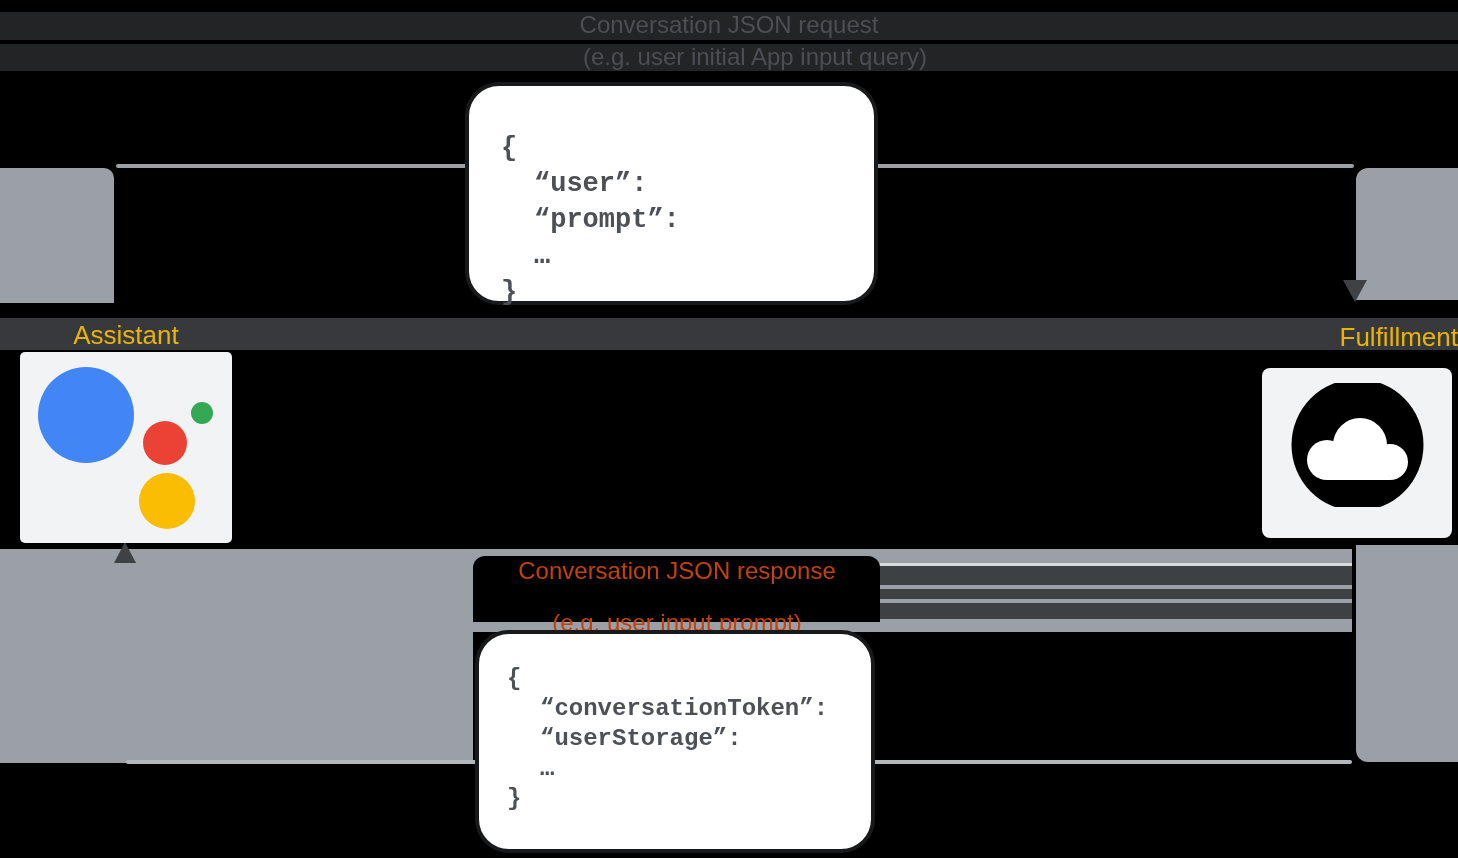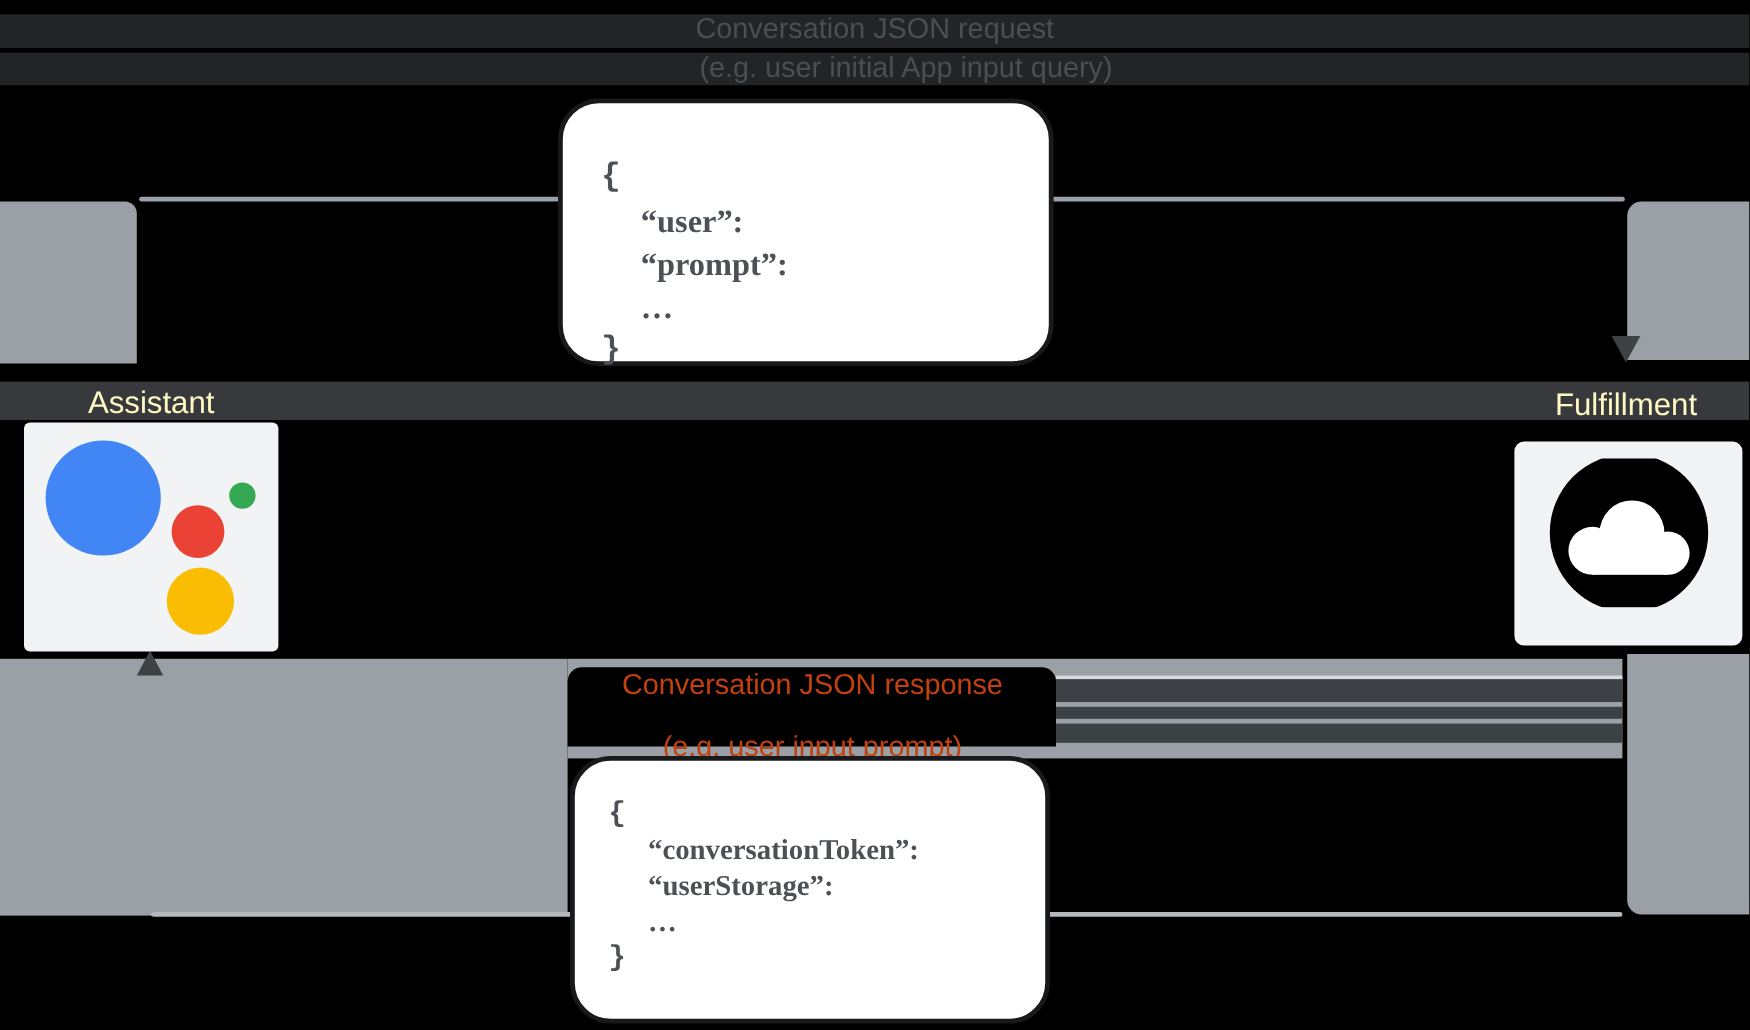--- a/index.html
+++ b/index.html
@@ -32,32 +32,32 @@
   
   .ah-down{left:1343px;top:280px;width:0;height:0;border-left:12px solid transparent;
            border-right:12px solid transparent;border-top:22px solid #3f4245;}
   .ah-up{left:114px;top:542px;width:0;height:0;border-left:11px solid transparent;
          border-right:11px solid transparent;border-bottom:21px solid #3f4245;}
   
   .flow-label{width:1458px;text-align:center;color:#4b4f53;font-size:24px;line-height:30px;}
   .t1{left:0;top:10px;} .t2{left:0;top:42px;padding-left:26px;}
   .r-label{width:814px;text-align:center;color:#c2410c;font-size:24px;line-height:30px;}
   .r1{left:270px;top:556px;} .r2{left:270px;top:588px;margin-top:20px;}
-  .entity{color:#fef9c3;font-size:26px;font-weight:500;}
+  .entity{color:#eab308;font-size:26px;font-weight:500;}
   .e-left{left:0;top:320px;width:252px;text-align:center;}
-  .e-right{left:1252px;top:322px;width:206px;text-align:center;}
+  .e-right{left:1252px;top:322px;width:206px;text-align:right;}
   
   .json-box{background:#fff;border:4px solid #17191b;border-radius:34px;
             font-family:"Liberation Mono","DejaVu Sans Mono",monospace;
             font-weight:700;color:#4d5156;box-sizing:border-box;}
   .box-req{left:465px;top:82px;width:413px;height:223px;padding:44px 0 0 32px;
            font-size:27px;line-height:36px;}
   .box-res{left:475px;top:630px;width:400px;height:223px;padding:30px 0 0 28px;
            font-size:24px;line-height:30px;}
-  .code-line.ind{padding-left:33px;font-family:Liberation Serif, serif;}
+  .code-line.ind{padding-left:33px;}
   
   .card{background:#f1f3f4;}
   .card-assistant{left:20px;top:352px;width:212px;height:191px;border-radius:5px;}
   .card-fulfillment{left:1262px;top:368px;width:190px;height:170px;border-radius:8px;
                     display:flex;align-items:center;justify-content:center;}
   .circ{position:absolute;border-radius:50%;}
   .c-blue{left:18px;top:15px;width:96px;height:96px;background:#4285f4;}
   .c-red{left:123px;top:69px;width:44px;height:44px;background:#ea4335;}
   .c-green{left:171px;top:50px;width:22px;height:22px;background:#34a853;}
   .c-yellow{left:119px;top:121px;width:56px;height:56px;background:#fbbc04;}

